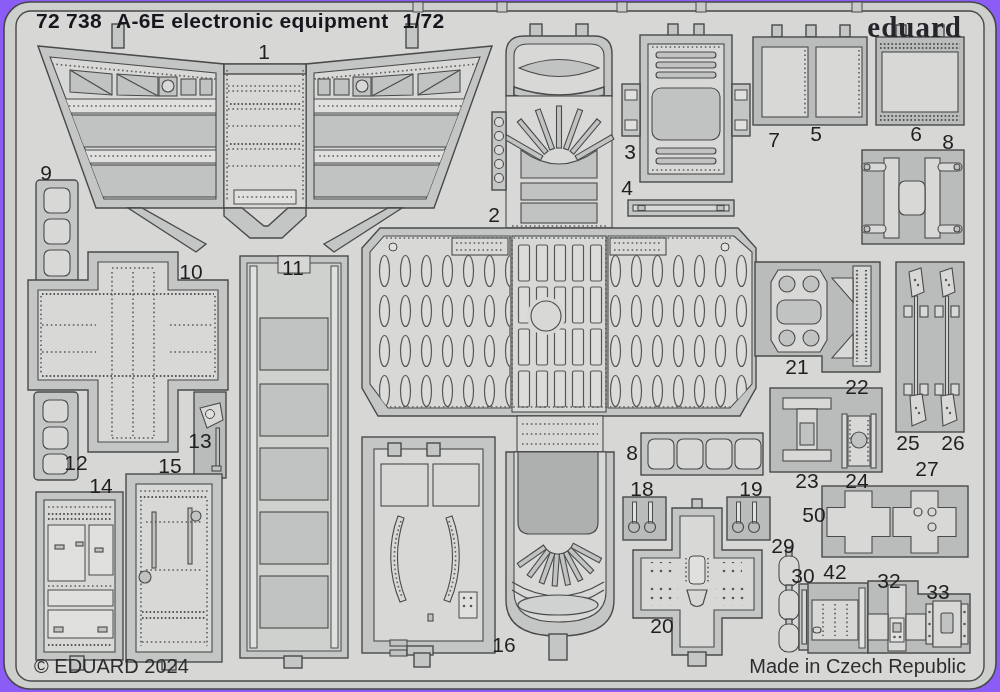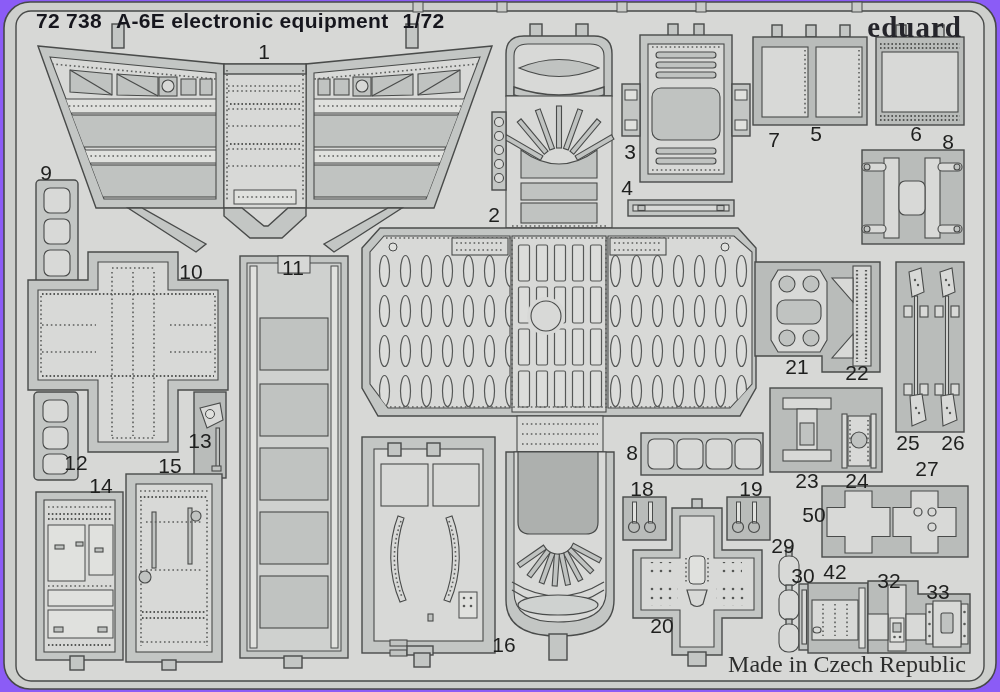--- a/index.html
+++ b/index.html
@@ -7,21 +7,21 @@
          font-family:"Liberation Sans",sans-serif;}
   .stage svg{position:absolute;left:0;top:0;}
   .pn{position:absolute;transform:translate(-50%,-50%);font:21px "Liberation Sans",sans-serif;
       color:#1e1f1e;white-space:nowrap;}
   .hdr{position:absolute;left:36px;top:9px;font-weight:bold;font-size:21px;color:#16161d;
        letter-spacing:.3px;white-space:nowrap;}
   .hdr span{margin-right:14px;}
   .logo{position:absolute;right:38px;top:3px;font-family:"Liberation Serif",serif;
         font-weight:bold;font-size:29px;color:#25252b;letter-spacing:1px;margin-top:8px;}
   .foot-l{position:absolute;left:34px;bottom:14px;font-size:20px;color:#2c2d2c;}
-  .foot-r{position:absolute;right:34px;bottom:14px;font-size:24px;color:#2c2d2c;font-family:Liberation Serif, serif;}
+  .foot-r{position:absolute;right:34px;bottom:14px;font-size:20px;color:#2c2d2c;}
   
   .f{fill:#c3c6c4;stroke:#494b4a;stroke-width:1.4;}
   .l{fill:#d8d9d7;stroke:#494b4a;stroke-width:1.1;}
   .ll{fill:#e0e1de;stroke:#494b4a;stroke-width:1;}
   .m{fill:#c0c3c1;stroke:#494b4a;stroke-width:1.1;}
   .p{fill:#b9bcba;stroke:#494b4a;stroke-width:1.4;}
   .d{fill:#adb0ae;stroke:#494b4a;stroke-width:1.2;}
   .ol{fill:none;stroke:#494b4a;stroke-width:1.2;}
   .rv{fill:none;stroke:#5c5e5c;stroke-width:1.6;stroke-dasharray:1.6 2.8;}
   .rv2{fill:none;stroke:#565856;stroke-width:2.2;stroke-dasharray:1.6 2.2;}
@@ -531,28 +531,29 @@
 <div class="pn" style="left:76px;top:463px">12</div>
 <div class="pn" style="left:200px;top:441px">13</div>
 <div class="pn" style="left:101px;top:486px">14</div>
 <div class="pn" style="left:170px;top:466px">15</div>
 <div class="pn" style="left:504px;top:645px">16</div>
 <div class="pn" style="left:632px;top:453px">8</div>
 <div class="pn" style="left:642px;top:489px">18</div>
 <div class="pn" style="left:751px;top:489px">19</div>
 <div class="pn" style="left:662px;top:626px">20</div>
 <div class="pn" style="left:797px;top:367px">21</div>
-<div class="pn" style="left:857px;top:373px">22</div>
+<div class="pn" style="left:857px;top:387px">22</div>
 <div class="pn" style="left:807px;top:481px">23</div>
 <div class="pn" style="left:857px;top:481px">24</div>
 <div class="pn" style="left:908px;top:443px">25</div>
 <div class="pn" style="left:953px;top:443px">26</div>
 <div class="pn" style="left:927px;top:469px">27</div>
 <div class="pn" style="left:814px;top:515px">50</div>
 <div class="pn" style="left:783px;top:546px">29</div>
 <div class="pn" style="left:803px;top:576px">30</div>
 <div class="pn" style="left:835px;top:572px">42</div>
 <div class="pn" style="left:889px;top:581px">32</div>
 <div class="pn" style="left:938px;top:592px">33</div>
 
+<div class="foot-l">© EDUARD 2024</div>
 <div class="foot-r">Made in Czech Republic</div>
 
 </div>
 
 </body></html>

